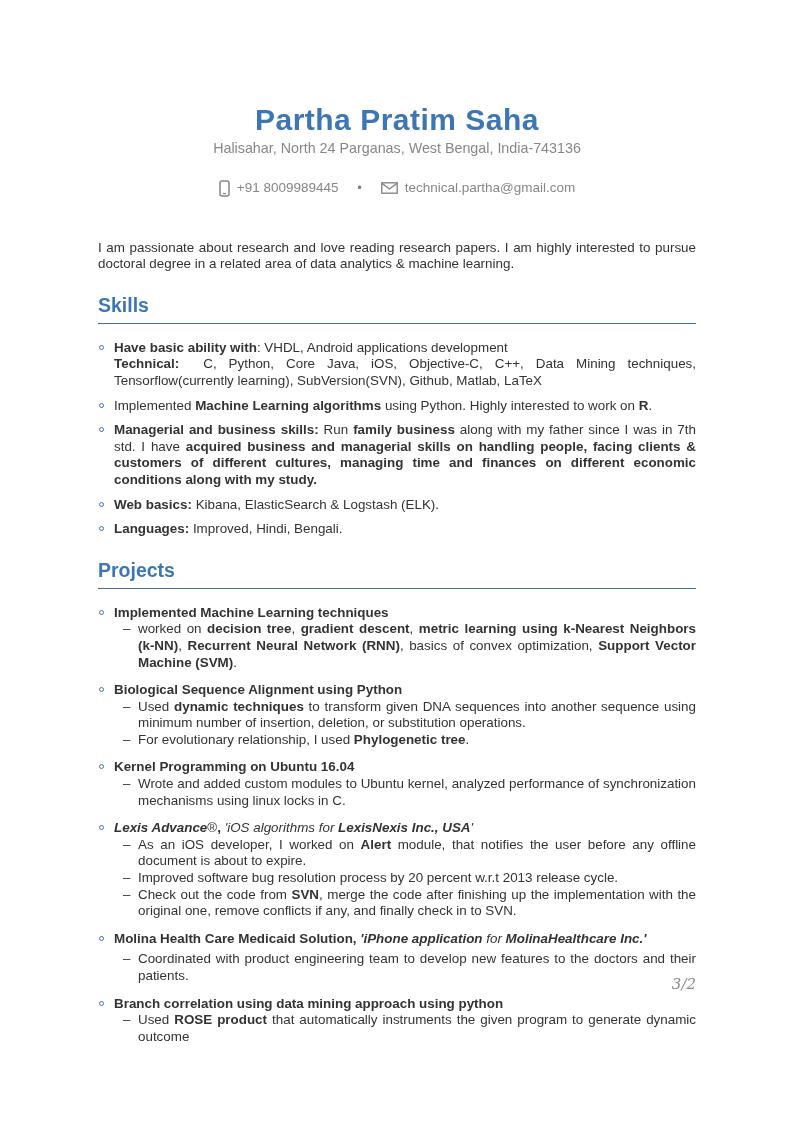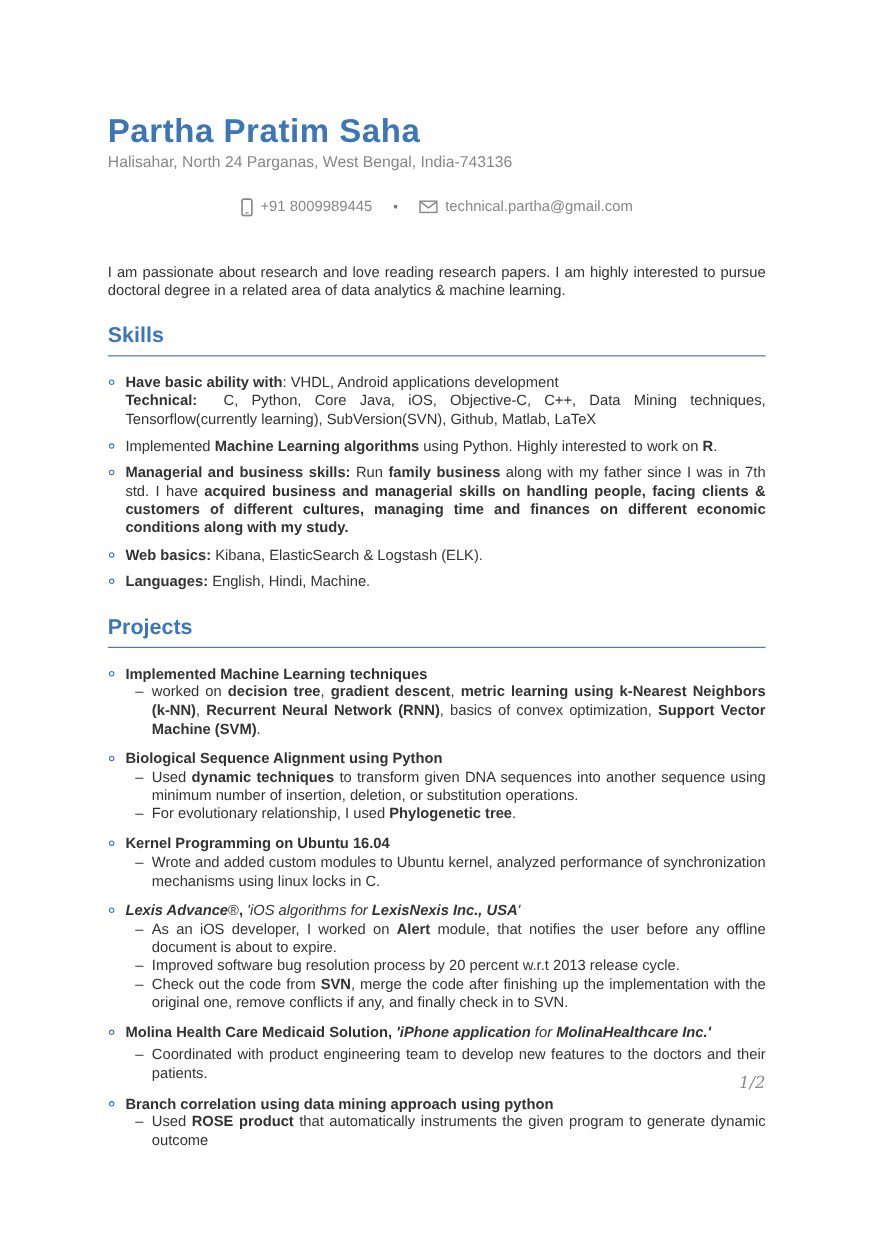--- a/index.html
+++ b/index.html
@@ -3,21 +3,21 @@
 <meta charset="utf-8">
 <style>
   * { margin:0; padding:0; box-sizing:border-box; }
   html,body { background:#ffffff; }
   .page {
     width:794px; height:1123px; background:#fff; position:relative; overflow:hidden;
     font-family:"Liberation Sans", sans-serif; color:#333333;
     font-size:13.4px; line-height:16.6px;
   }
   .content { padding:103px 98px 0 98px; }
-  .header { }
+  .header { text-align:center; }
   .name { font-size:30px; line-height:34px; font-weight:bold; color:#3d76b5; letter-spacing:0.5px; }
   .address { color:#85878a; font-size:14.3px; margin-top:3px; }
   .contact { color:#85878a; font-size:13.5px; margin-top:23px;
              display:flex; justify-content:center; align-items:center; }
   .contact .icon { display:inline-flex; align-items:center; margin-right:7px; }
   .contact .sep { margin:0 19px; font-size:12px; color:#76787b; }
   .summary { margin-top:43px; text-align:justify; }
   .section { margin-top:21px; }
   .section-title { font-size:19.5px; line-height:23px; font-weight:bold; color:#3d76b5;
                    border-bottom:1px solid #446a99; padding-bottom:6px; }
@@ -81,21 +81,21 @@
         <li class="skill-item">
           <span class="marker"></span>
           <div><span class="b">Managerial and business skills:</span><span> Run </span><span class="b">family business</span><span> along with my father since I was in 7th std. I have </span><span class="b">acquired business and managerial skills on handling people, facing clients &amp; customers of different cultures, managing time and finances on different economic conditions along with my study.</span></div>
         </li>
         <li class="skill-item">
           <span class="marker"></span>
           <div><span class="b">Web basics:</span><span> Kibana, ElasticSearch &amp; Logstash (ELK).</span></div>
         </li>
         <li class="skill-item">
           <span class="marker"></span>
-          <div><span class="b">Languages:</span><span> English, Hindi, Machine.</span></div>
+          <div><span class="b">Languages:</span><span> Improved, Hindi, Bengali.</span></div>
         </li>
       </ul>
     </section>
 
     <section class="section">
       <h2 class="section-title">Projects</h2>
       <ul class="item-list">
 
         <li class="project-item">
           <span class="marker"></span>
@@ -172,14 +172,14 @@
               <span class="dash">–</span>
               <div><span>Used </span><span class="b">ROSE product</span><span> that automatically instruments the given program to generate dynamic outcome</span></div>
             </li>
           </ul>
         </li>
 
       </ul>
     </section>
   </div>
 
-  <div class="footer">1/2</div>
+  <div class="footer">3/2</div>
 </div>
 
 </body></html>

